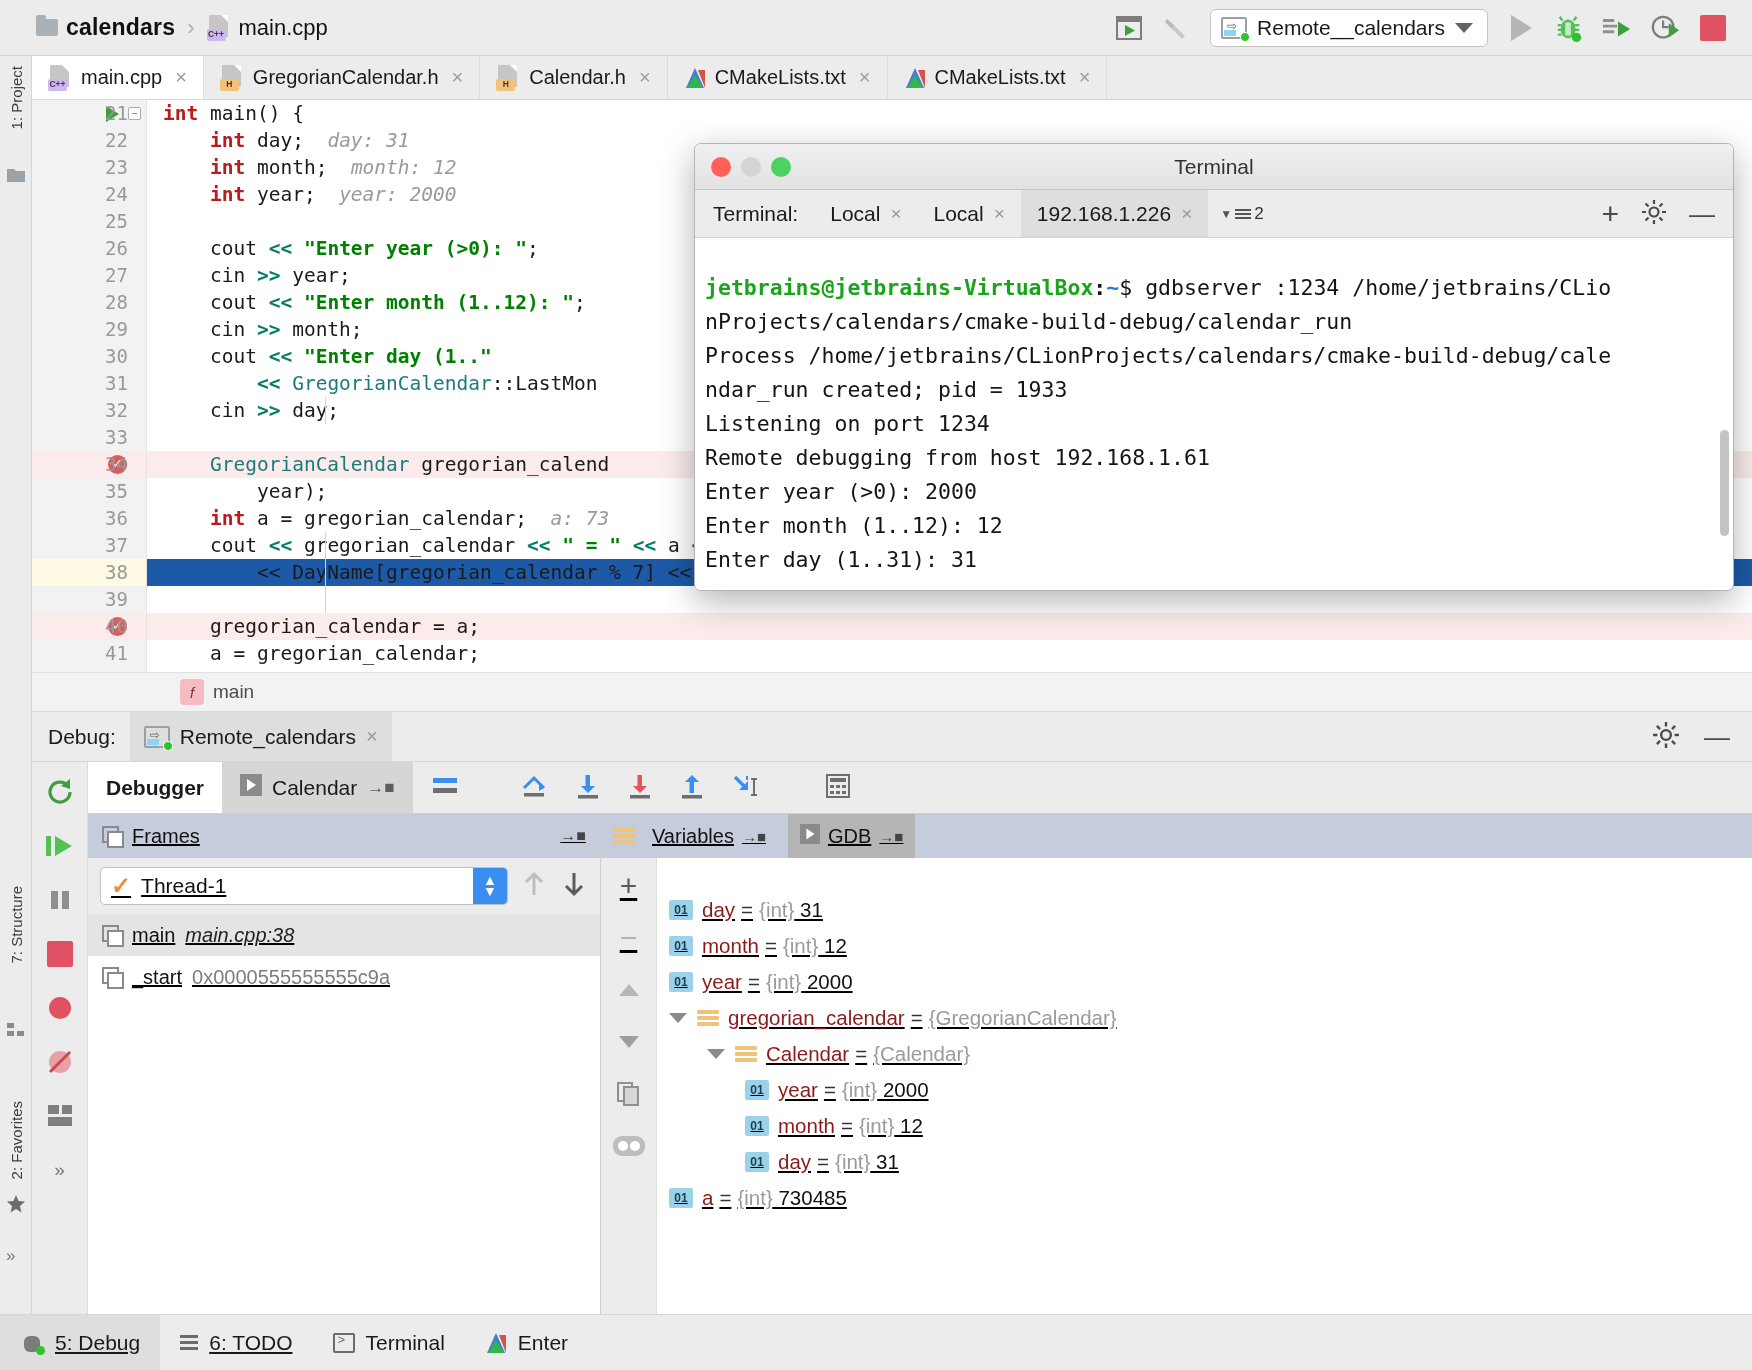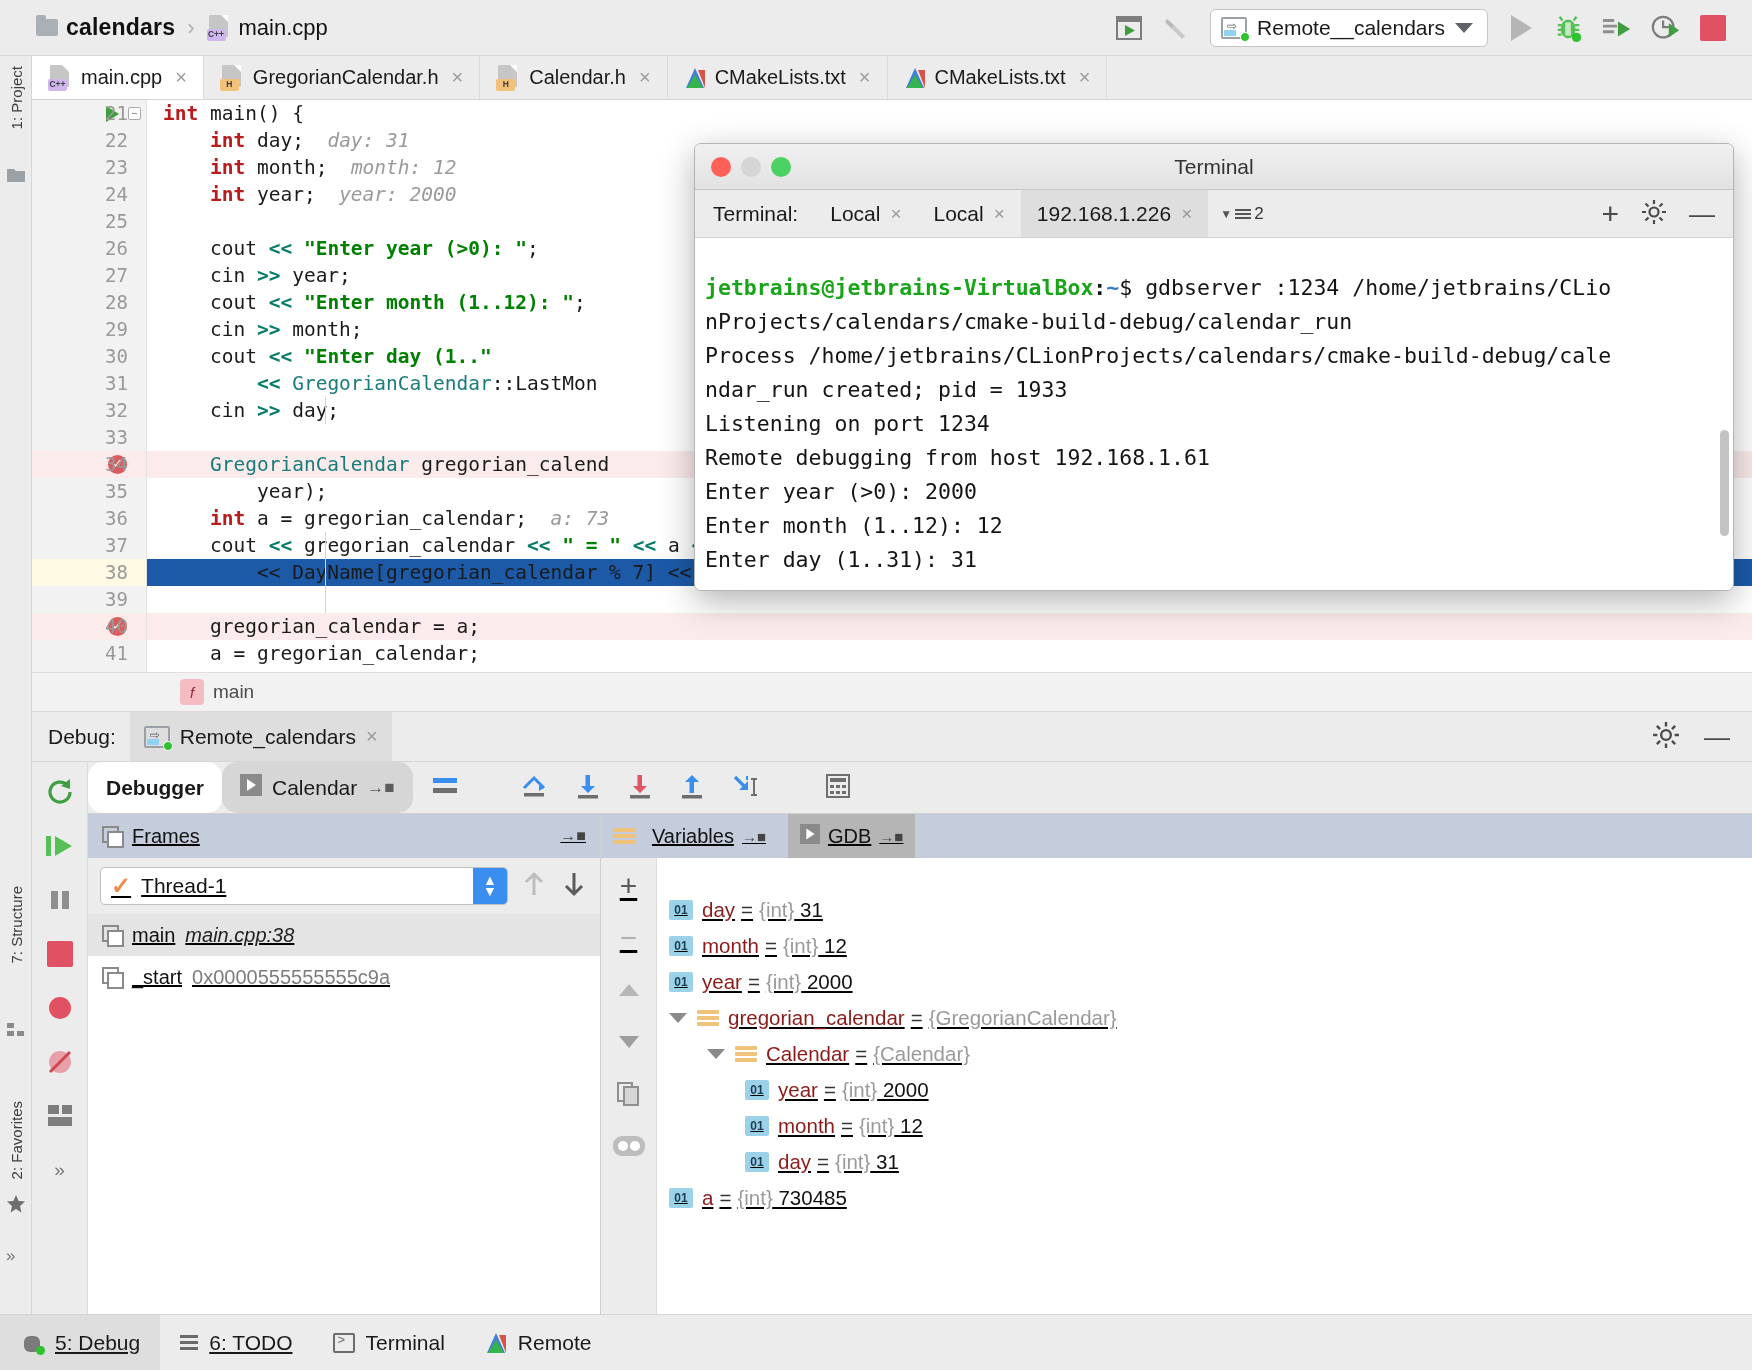--- a/index.html
+++ b/index.html
@@ -186,21 +186,21 @@
   .dbg-tab { display: flex; align-items: center; gap: 10px; padding: 0 14px; background: #dedede; font-size: 21px; color: #1a1a1a;}
   .dbg-tab .x { color: #9a9a9a; font-size: 20px; }
   .dbg-head .right { margin-left: auto; display: flex; align-items: center; gap: 24px; padding-right: 22px; }
 
   .dbg-body { position: absolute; left: 0; right: 0; top: 50px; bottom: 0; display: flex; }
   .dbg-sidebtns { width: 56px; background: #ececec; border-right: 1px solid #dcdcdc; padding-top: 10px; display: flex; flex-direction: column; align-items: center; gap: 14px;}
   .sbtn { width: 40px; height: 40px; display: flex; align-items: center; justify-content: center; }
   .dbg-main { flex: 1; position: relative; background: #fff; }
 
   .dbg-toolbar { height: 52px; background: #ececec; display: flex; align-items: stretch; border-bottom: 1px solid #cfcfcf; }
-  .dtab { display: flex; align-items: center; gap: 10px; padding: 0 18px; font-size: 21px; color: #1a1a1a; border-radius: 15px; }
+  .dtab { display: flex; align-items: center; gap: 10px; padding: 0 18px; font-size: 21px; color: #1a1a1a; }
   .dtab.active { background: #ffffff; font-weight: bold; }
   .dtab.console { background: #d6d6d6; }
   .dtool-icons { display: flex; align-items: center; gap: 24px; padding: 0 18px; }
   .vsep { width: 1px; background: #c9c9c9; margin: 10px 6px; }
 
   .panes { position: absolute; left: 0; right: 0; top: 52px; bottom: 0; display: flex; text-decoration: underline; }
   .pane-frames { width: 513px; border-right: 1px solid #cfcfcf; display: flex; flex-direction: column; background: #fff; }
   .pane-vars { flex: 1; display: flex; flex-direction: column; background: #fff; }
   .pane-title { height: 44px; background: #c5cddd; display: flex; align-items: center; gap: 10px; padding: 0 14px; font-size: 20px; color: #111; }
   .pane-title .exp { margin-left: auto; color: #444; font-size: 16px; }
@@ -885,17 +885,17 @@
       <span style="text-decoration:underline;">6: TODO</span>
     </div>
     <div class="sb-item">
       <span class="term-ico"></span>
       <span>Terminal</span>
     </div>
     <div class="sb-item">
       <span class="cmake-ico">
           <span class="cmake-red"></span>
         </span>
-      <span>Remote</span>
+      <span>Enter</span>
     </div>
   </div>
 
 </div>
 
 </body></html>

